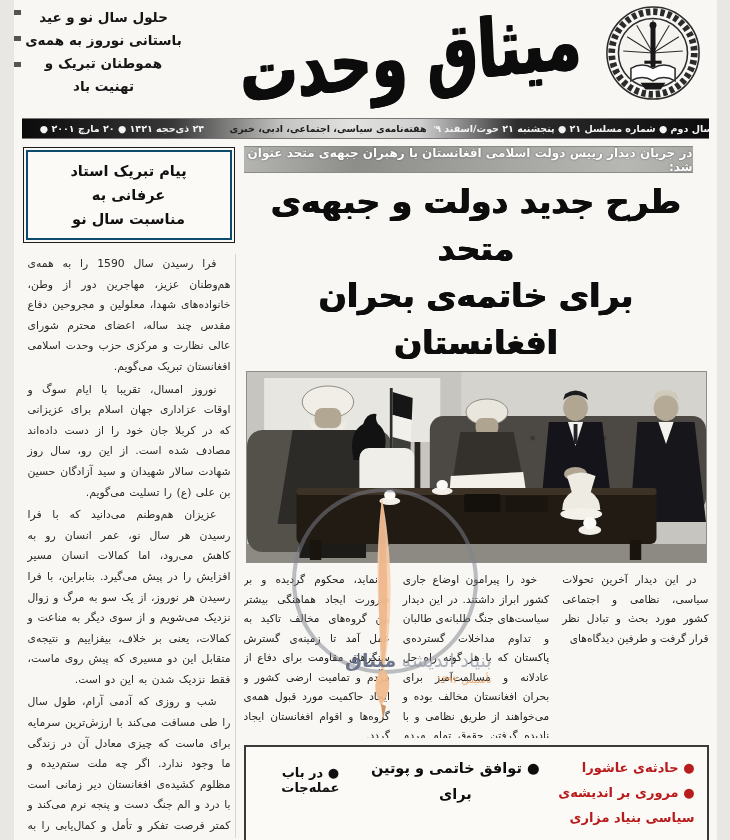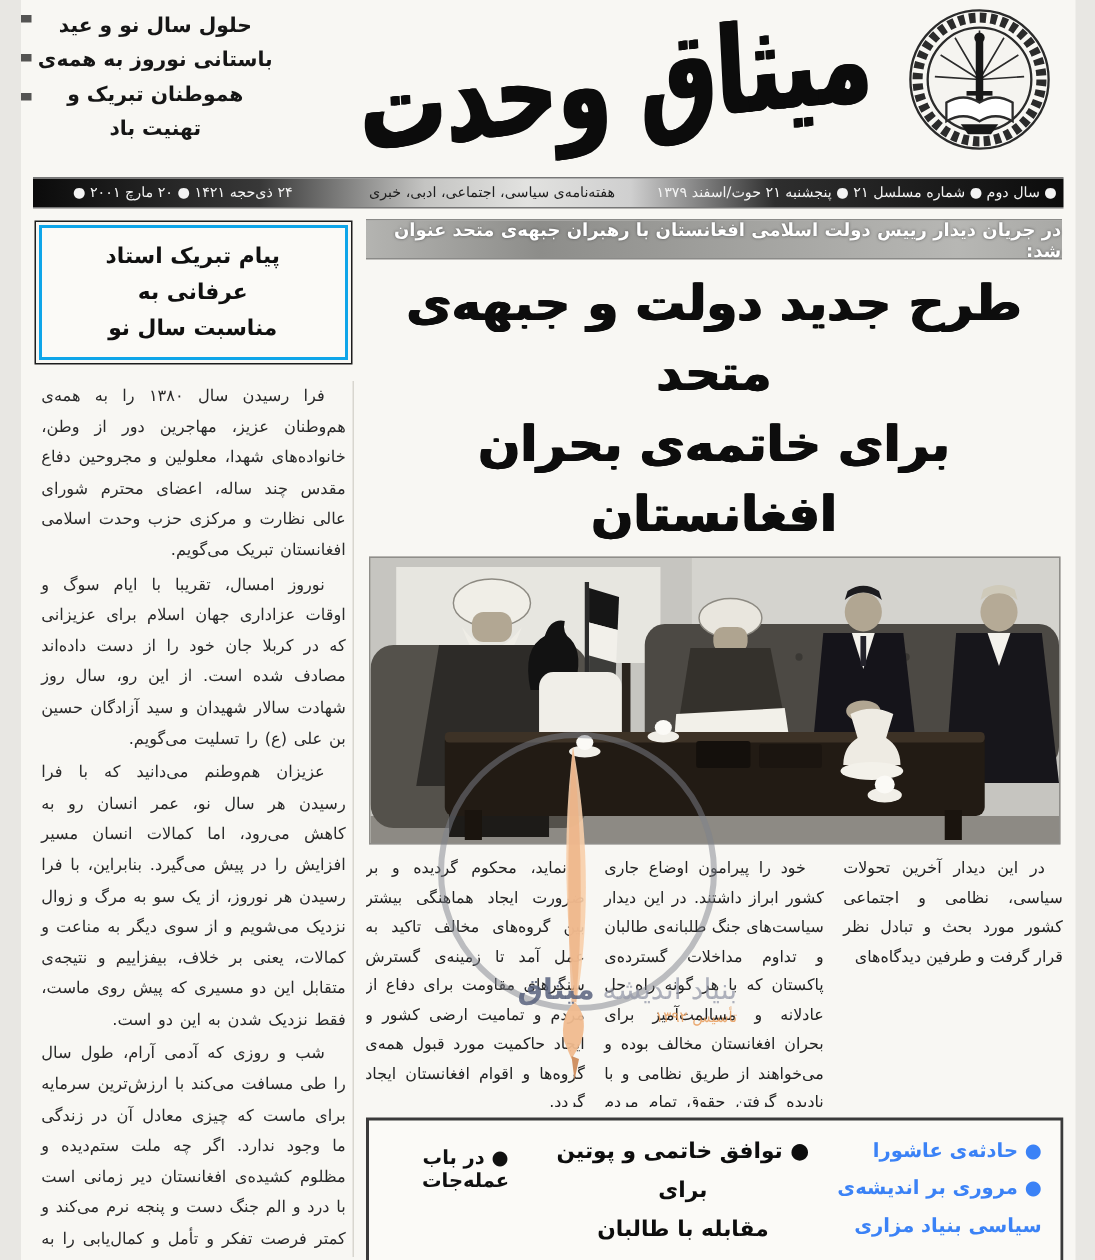--- a/index.html
+++ b/index.html
@@ -15,53 +15,53 @@
             color:#0c0c0c;transform:scale(1.02,1.45) rotate(-4deg);
             text-shadow:1px 0 0 #0c0c0c,-1px 0 0 #0c0c0c;}
   .logo{position:absolute;right:16px;top:4px;width:96px;height:98px;}
 
   
   .datebar{position:absolute;left:8px;right:8px;top:118px;height:19px;display:flex;
            align-items:stretch;border-top:1px solid #777;border-bottom:1px solid #777;
            background:linear-gradient(to left,#0c0c0c 0%,#2e2e2e 28%,#cfcfcf 42%,
                       #e2e2e0 52%,#c4c4c2 62%,#383838 78%,#0b0b0b 100%);}
   .datebar .seg{display:flex;align-items:center;justify-content:center;
-                font-size:9.5px;font-weight:400;white-space:nowrap;overflow:hidden;}
+                font-size:9.5px;font-weight:700;white-space:nowrap;overflow:hidden;}
   .seg-issue{flex:1.3;color:#f4f4f4;}
   .seg-weekly{flex:1;color:#1e1e1e;}
   .seg-date{flex:.95;color:#f4f4f4;}
 
   
   .sidebar{position:absolute;left:8px;top:146px;width:214px;bottom:2px;overflow:hidden;}
-  .sidebar-titlebox{border:2px solid #0ea5e9;outline:1px solid #1d1d1d;outline-offset:2px;
+  .sidebar-titlebox{border:2px solid #0c4a6e;outline:1px solid #1d1d1d;outline-offset:2px;
             margin:4px 4px 14px 4px;padding:7px 21px;text-align:center;background:#fbfaf7;
             font-weight:700;font-size:14.5px;line-height:24px;color:#101010;}
   .sidebar-body{padding:0 4px 0 6px;border-right:1px solid #d8d6cf;}
   .sidebar-body p{margin:0 0 2px 0;font-size:10.8px;line-height:20.6px;text-align:justify;
             text-indent:14px;color:#2a2a2a;word-spacing:1px;}
 
   
   .main{position:absolute;left:230px;right:8px;top:144px;bottom:0;overflow:hidden;}
-  .kicker{height:25px;margin:2px 1px 5px 0;display:flex;align-items:center;justify-content:center;
+  .kicker{height:25px;margin:2px 16px 5px 0;display:flex;align-items:center;justify-content:center;
           background:linear-gradient(90deg,#b4b4b1,#8d8d8a 25%,#a3a3a0 55%,#b7b7b4 85%,#a9a9a6);
           border-top:1px solid #8a8a88;border-bottom:1px solid #8a8a88;
           color:#ffffff;font-size:12px;font-weight:700;text-shadow:0 0 2px #4f4f4f;}
   .headline{text-align:center;font-weight:700;font-size:33px;line-height:47px;color:#0d0d0d;
             letter-spacing:-1px;text-shadow:.6px 0 0 #0d0d0d,-.6px 0 0 #0d0d0d;}
   .photo-wrap{margin:5px 2px 0 2px;height:190px;border:1px solid #8f8e8a;background:#c9c8c3;}
   .photo-wrap svg{display:block;}
 
   .article{margin-top:7px;display:flex;gap:13px;height:168px;overflow:hidden;}
   .article .col{flex:1;font-size:10.6px;line-height:19.5px;text-align:justify;color:#232323;}
   .article .col p{margin:0 0 2px 0;text-indent:12px;}
   .continue-note{margin-top:6px;font-size:11px;font-weight:700;text-align:left;color:#111;}
 
   .teaserbox{margin-top:7px;border:2px solid #3a3a3a;background:#fbfaf7;height:84px;
              display:flex;padding:8px 12px 4px 10px;box-sizing:content-box;}
-  .teaser-right{width:34%;font-weight:700;font-size:13px;line-height:25px;color:#3b82f6;}
+  .teaser-right{width:34%;font-weight:700;font-size:13px;line-height:25px;color:#b91c1c;}
   .teaser-mid{width:41%;text-align:center;font-weight:700;font-size:14.5px;line-height:26px;color:#0d0d0d;}
   .teaser-left{width:25%;font-weight:700;font-size:13px;padding-top:10px;text-align:center;color:#101010;}
 
   .bottomrow{margin-top:9px;display:flex;gap:10px;height:100px;}
   .editorial{width:236px;border:2px solid #4a4a4a;background:#fbfaf7;padding:3px 6px;box-sizing:border-box;}
   .cal-banner{width:100%;height:34px;background:#0b0b0b;display:block;}
   .report{flex:1;}
   .report-head{background:#c7c6c1;border:1px solid #98978f;text-align:center;font-weight:700;
                font-size:13px;line-height:21px;padding:4px 8px;color:#101010;}
 
@@ -116,21 +116,21 @@
     <div class="seg seg-weekly">هفته‌نامه‌ی سیاسی، اجتماعی، ادبی، خبری</div>
     <div class="seg seg-date">۲۴ ذی‌حجه ۱۴۲۱ ● ۲۰ مارچ ۲۰۰۱ ●</div>
   </div>
 
   <div class="sidebar">
     <div class="sidebar-titlebox">
       <div>پیام تبریک استاد عرفانی به</div>
       <div>مناسبت سال نو</div>
     </div>
     <div class="sidebar-body">
-      <p>فرا رسیدن سال ۱۳۸۰ را به همه‌ی هم‌وطنان عزیز، مهاجرین دور از وطن، خانواده‌های شهدا، معلولین و مجروحین دفاع مقدس چند ساله، اعضای محترم شورای عالی نظارت و مرکزی حزب وحدت اسلامی افغانستان تبریک می‌گویم.</p>
+      <p>فرا رسیدن سال 1590 را به همه‌ی هم‌وطنان عزیز، مهاجرین دور از وطن، خانواده‌های شهدا، معلولین و مجروحین دفاع مقدس چند ساله، اعضای محترم شورای عالی نظارت و مرکزی حزب وحدت اسلامی افغانستان تبریک می‌گویم.</p>
       <p>نوروز امسال، تقریبا با ایام سوگ و اوقات عزاداری جهان اسلام برای عزیزانی که در کربلا جان خود را از دست داده‌اند مصادف شده است. از این رو، سال روز شهادت سالار شهیدان و سید آزادگان حسین بن علی (ع) را تسلیت می‌گویم.</p>
       <p>عزیزان هم‌وطنم می‌دانید که با فرا رسیدن هر سال نو، عمر انسان رو به کاهش می‌رود، اما کمالات انسان مسیر افزایش را در پیش می‌گیرد. بنابراین، با فرا رسیدن هر نوروز، از یک سو به مرگ و زوال نزدیک می‌شویم و از سوی دیگر به مناعت و کمالات، یعنی بر خلاف، بیفزاییم و نتیجه‌ی متقابل این دو مسیری که پیش روی ماست، فقط نزدیک شدن به این دو است.</p>
       <p>شب و روزی که آدمی آرام، طول سال را طی مسافت می‌کند با ارزش‌ترین سرمایه برای ماست که چیزی معادل آن در زندگی ما وجود ندارد. اگر چه ملت ستم‌دیده و مظلوم کشیده‌ی افغانستان دیر زمانی است با درد و الم جنگ دست و پنجه نرم می‌کند و کمتر فرصت تفکر و تأمل و کمال‌یابی را به دست می‌آورد و کمتر به پردازش سرمایه‌ی گذار سنگین زندگی و زمان می‌یابد، اما این وجیبه‌ی همه‌ی صاحبان این سرمایه‌ی بی‌بدیل است که با آغاز تغییر در طبیعت، هزینه نمودن عمر را به حساب بنشینند و خود مقدار آن گیرند که تا چه حد از سرمایه‌ی خود را هزینه‌ی دستیابی به کمال نموده‌اند.</p>
 
     </div>
   </div>
 
   <div class="main">
 
     <div class="kicker">در جریان دیدار رییس دولت اسلامی افغانستان با رهبران جبهه‌ی متحد عنوان شد:</div>
@@ -219,21 +219,20 @@
     </div>
 
     <div class="teaserbox">
       <div class="teaser-right">
         <div>● حادثه‌ی عاشورا</div>
         <div>● مروری بر اندیشه‌ی سیاسی بنیاد مزاری</div>
       </div>
       <div class="teaser-mid">
         <div>● توافق خاتمی و پوتین</div>
         <div>برای</div>
-        <div>مقابله با طالبان</div>
       </div>
       <div class="teaser-left">
         <div>● در باب عمله‌جات</div>
       </div>
     </div>
 
     <div class="bottomrow">
       <div class="editorial">
         <svg class="cal-banner" viewBox="0 0 230 34" preserveAspectRatio="none">
           <rect width="230" height="34" fill="#0b0b0b"></rect>

